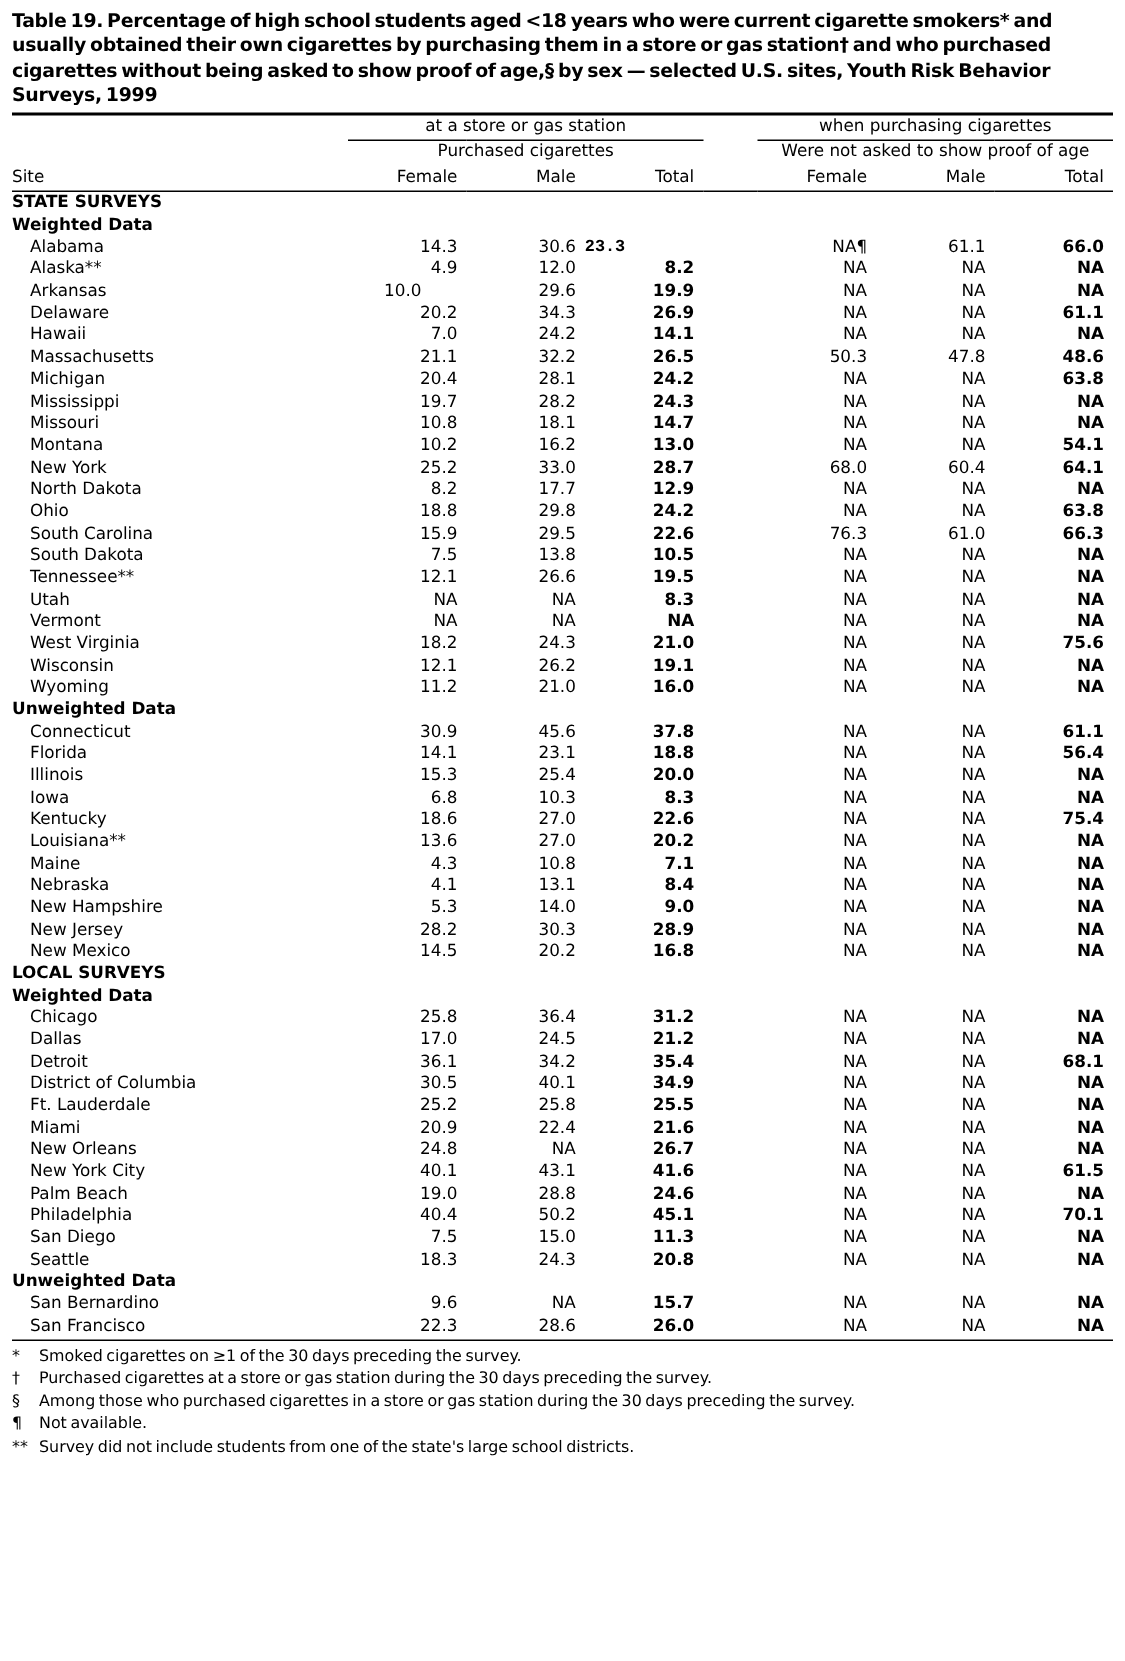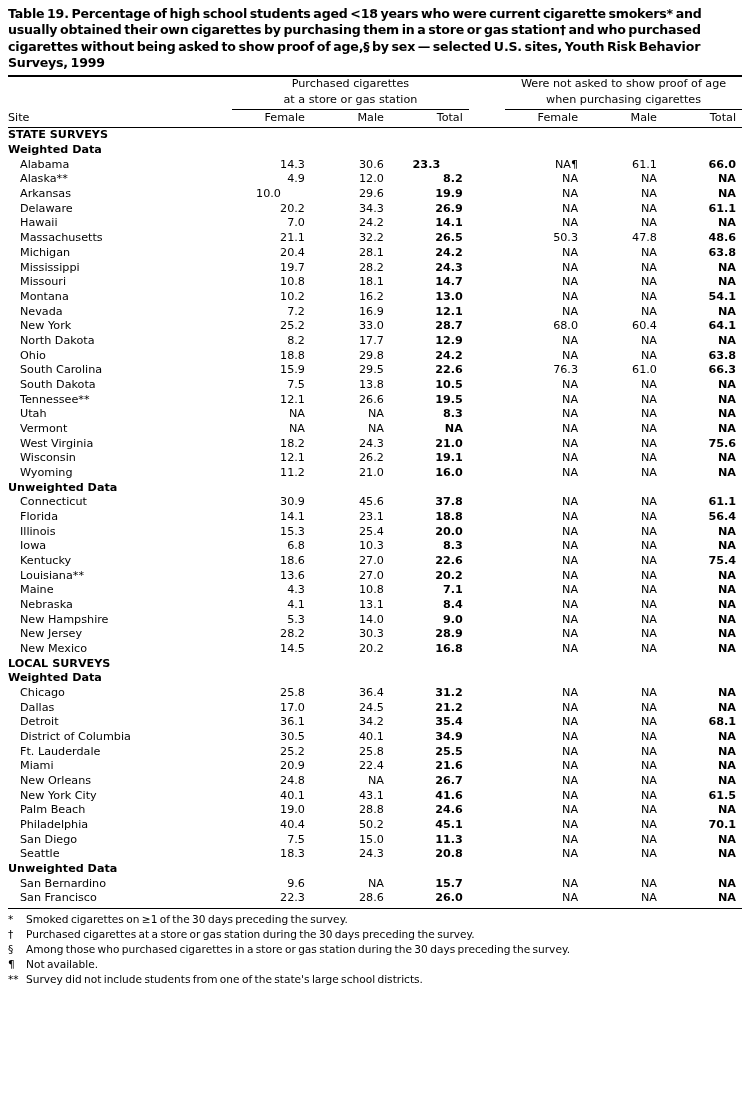--- a/index.html
+++ b/index.html
@@ -114,36 +114,36 @@
         <col class="col-num">
         <col class="col-num">
       <col class="col-gap">
       <col class="col-num">
         <col class="col-num">
         <col class="col-num">
     </colgroup>
     <thead>
       <tr>
         <td></td>
+        <td class="grp-head grp-underline" colspan="3">
+          <span>at a store or gas station</span>
+        </td>
+        <td></td>
+        <td class="grp-head grp-underline" colspan="3">
+          <span>when purchasing cigarettes</span>
+        </td>
+      </tr>
+      <tr>
+        <td></td>
         <td class="grp-head" colspan="3">
           <span>Purchased cigarettes</span>
         </td>
         <td></td>
         <td class="grp-head" colspan="3">
           <span>Were not asked to show proof of age</span>
-        </td>
-      </tr>
-      <tr>
-        <td></td>
-        <td class="grp-head grp-underline" colspan="3">
-          <span>at a store or gas station</span>
-        </td>
-        <td></td>
-        <td class="grp-head grp-underline" colspan="3">
-          <span>when purchasing cigarettes</span>
         </td>
       </tr>
       <tr class="rule-head">
         <td class="sub-head-site">Site</td>
         <td class="sub-head">Female</td>
         <td class="sub-head">Male</td>
         <td class="sub-head">Total</td>
         <td></td>
         <td class="sub-head">Female</td>
         <td class="sub-head">Male</td>
@@ -154,21 +154,21 @@
         <tr class="section-row">
           <td colspan="8">STATE SURVEYS</td>
         </tr>
         <tr class="sub-section-row">
           <td colspan="8">Weighted Data</td>
         </tr>
         <tr>
           <td class="indent">Alabama</td>
           <td class="col-num" style="text-align: right; padding-right: 6px;">14.3</td>
           <td class="col-num" style="text-align: right; padding-right: 6px;">30.6</td>
-          <td class="col-num total-cell" style="text-align: center; padding-right: 6px;">23.3</td>
+          <td class="col-num total-cell" style="text-align: left; padding-right: 6px; font-family: Liberation Mono, monospace;">23.3</td>
           <td></td>
           <td class="col-num" style="text-align: right; padding-right: 6px;">NA¶</td>
           <td class="col-num" style="text-align: right; padding-right: 6px;">61.1</td>
           <td class="col-num total-cell" style="text-align: right; padding-right: 6px;">66.0</td>
         </tr>
         <tr>
           <td class="indent">Alaska**</td>
           <td class="col-num" style="text-align: right; padding-right: 6px;">4.9</td>
           <td class="col-num" style="text-align: right; padding-right: 6px;">12.0</td>
           <td class="col-num total-cell" style="text-align: right; padding-right: 6px;">8.2</td>
@@ -249,30 +249,20 @@
         </tr>
         <tr>
           <td class="indent">Montana</td>
           <td class="col-num" style="text-align: right; padding-right: 6px;">10.2</td>
           <td class="col-num" style="text-align: right; padding-right: 6px;">16.2</td>
           <td class="col-num total-cell" style="text-align: right; padding-right: 6px;">13.0</td>
           <td></td>
           <td class="col-num" style="text-align: right; padding-right: 6px;">NA</td>
           <td class="col-num" style="text-align: right; padding-right: 6px;">NA</td>
           <td class="col-num total-cell" style="text-align: right; padding-right: 6px;">54.1</td>
-        </tr>
-        <tr>
-          <td class="indent">Nevada</td>
-          <td class="col-num" style="text-align: right; padding-right: 6px;">7.2</td>
-          <td class="col-num" style="text-align: right; padding-right: 6px;">16.9</td>
-          <td class="col-num total-cell" style="text-align: right; padding-right: 6px;">12.1</td>
-          <td></td>
-          <td class="col-num" style="text-align: right; padding-right: 6px;">NA</td>
-          <td class="col-num" style="text-align: right; padding-right: 6px;">NA</td>
-          <td class="col-num total-cell" style="text-align: right; padding-right: 6px;">NA</td>
         </tr>
         <tr>
           <td class="indent">New York</td>
           <td class="col-num" style="text-align: right; padding-right: 6px;">25.2</td>
           <td class="col-num" style="text-align: right; padding-right: 6px;">33.0</td>
           <td class="col-num total-cell" style="text-align: right; padding-right: 6px;">28.7</td>
           <td></td>
           <td class="col-num" style="text-align: right; padding-right: 6px;">68.0</td>
           <td class="col-num" style="text-align: right; padding-right: 6px;">60.4</td>
           <td class="col-num total-cell" style="text-align: right; padding-right: 6px;">64.1</td>

